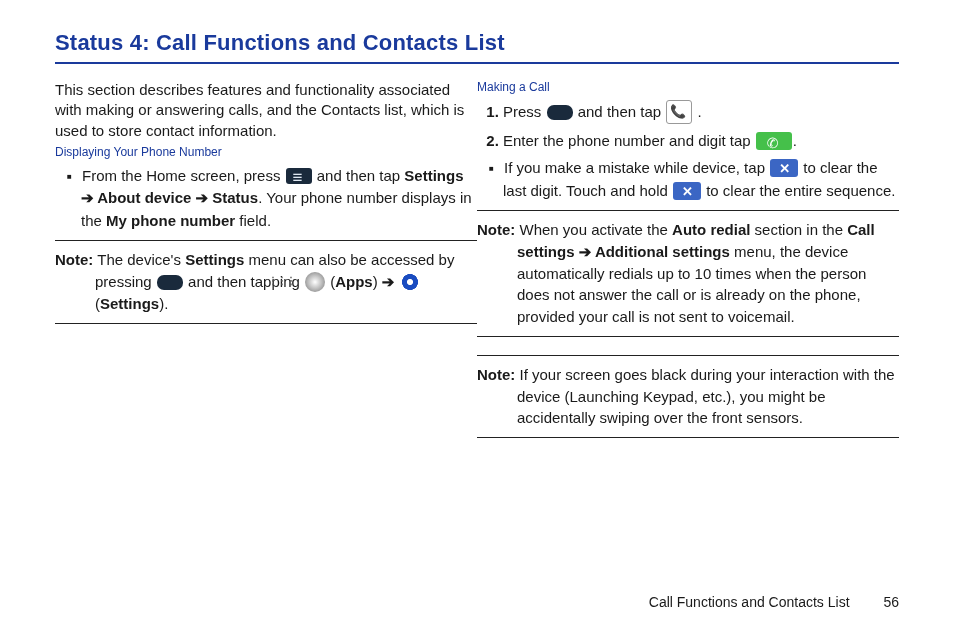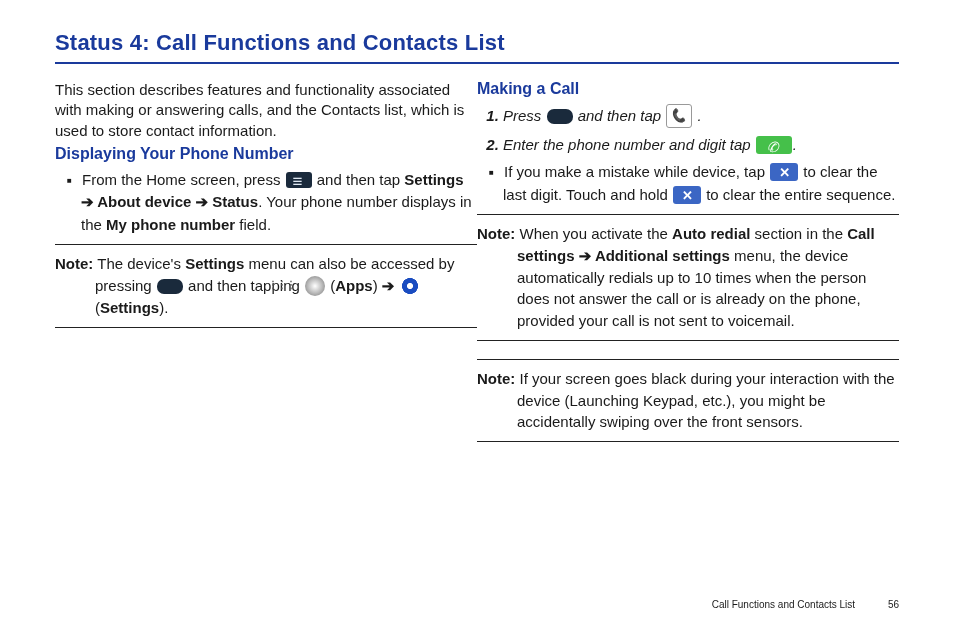--- a/index.html
+++ b/index.html
@@ -32,24 +32,24 @@
     margin: 8px 0;
   }
   .cols {
     display: flex;
   }
   .col {
     flex: 1;
   }
   h2 {
     font-family: "Arial Black", Arial, sans-serif;
-    font-size: 16px;
+    font-size: 12px;
     color: #1a3a9c;
     margin: 4px 0 6px 0;
-    font-weight: 700;
+    font-weight: 400;
   }
   p {
     margin: 4px 0;
     line-height: 1.35;
   }
   ul.bullet {
     list-style: none;
     margin: 4px 0;
     padding-left: 20px;
   }
@@ -67,21 +67,20 @@
     padding-left: 6px;
   }
   ol {
     margin: 4px 0;
     padding-left: 26px;
   }
   ol li {
     margin-bottom: 4px;
     line-height: 1.6;
     font-weight: bold;
-    font-style: italic;
   }
   ol li span.listtext {
     font-weight: normal;
   }
   b { font-weight: bold; }
   .arrow { font-weight: bold; }
   .icon {
     display: inline-block;
     vertical-align: middle;
     position: relative;
@@ -174,21 +173,21 @@
   .note {
     padding-left: 40px;
     text-indent: -40px;
     line-height: 1.45;
   }
   .note b.nl { display:inline; }
   .footer {
     position: absolute;
     bottom: 26px;
     right: 55px;
-    font-size: 10px;
+    font-size: 14px;
   }
   .footer .pn { margin-left: 30px; }
 </style>
 </head>
 <body>
 
 <h1>Status 4: Call Functions and Contacts List</h1>
 <hr class="rule">
 
 <div class="cols">

